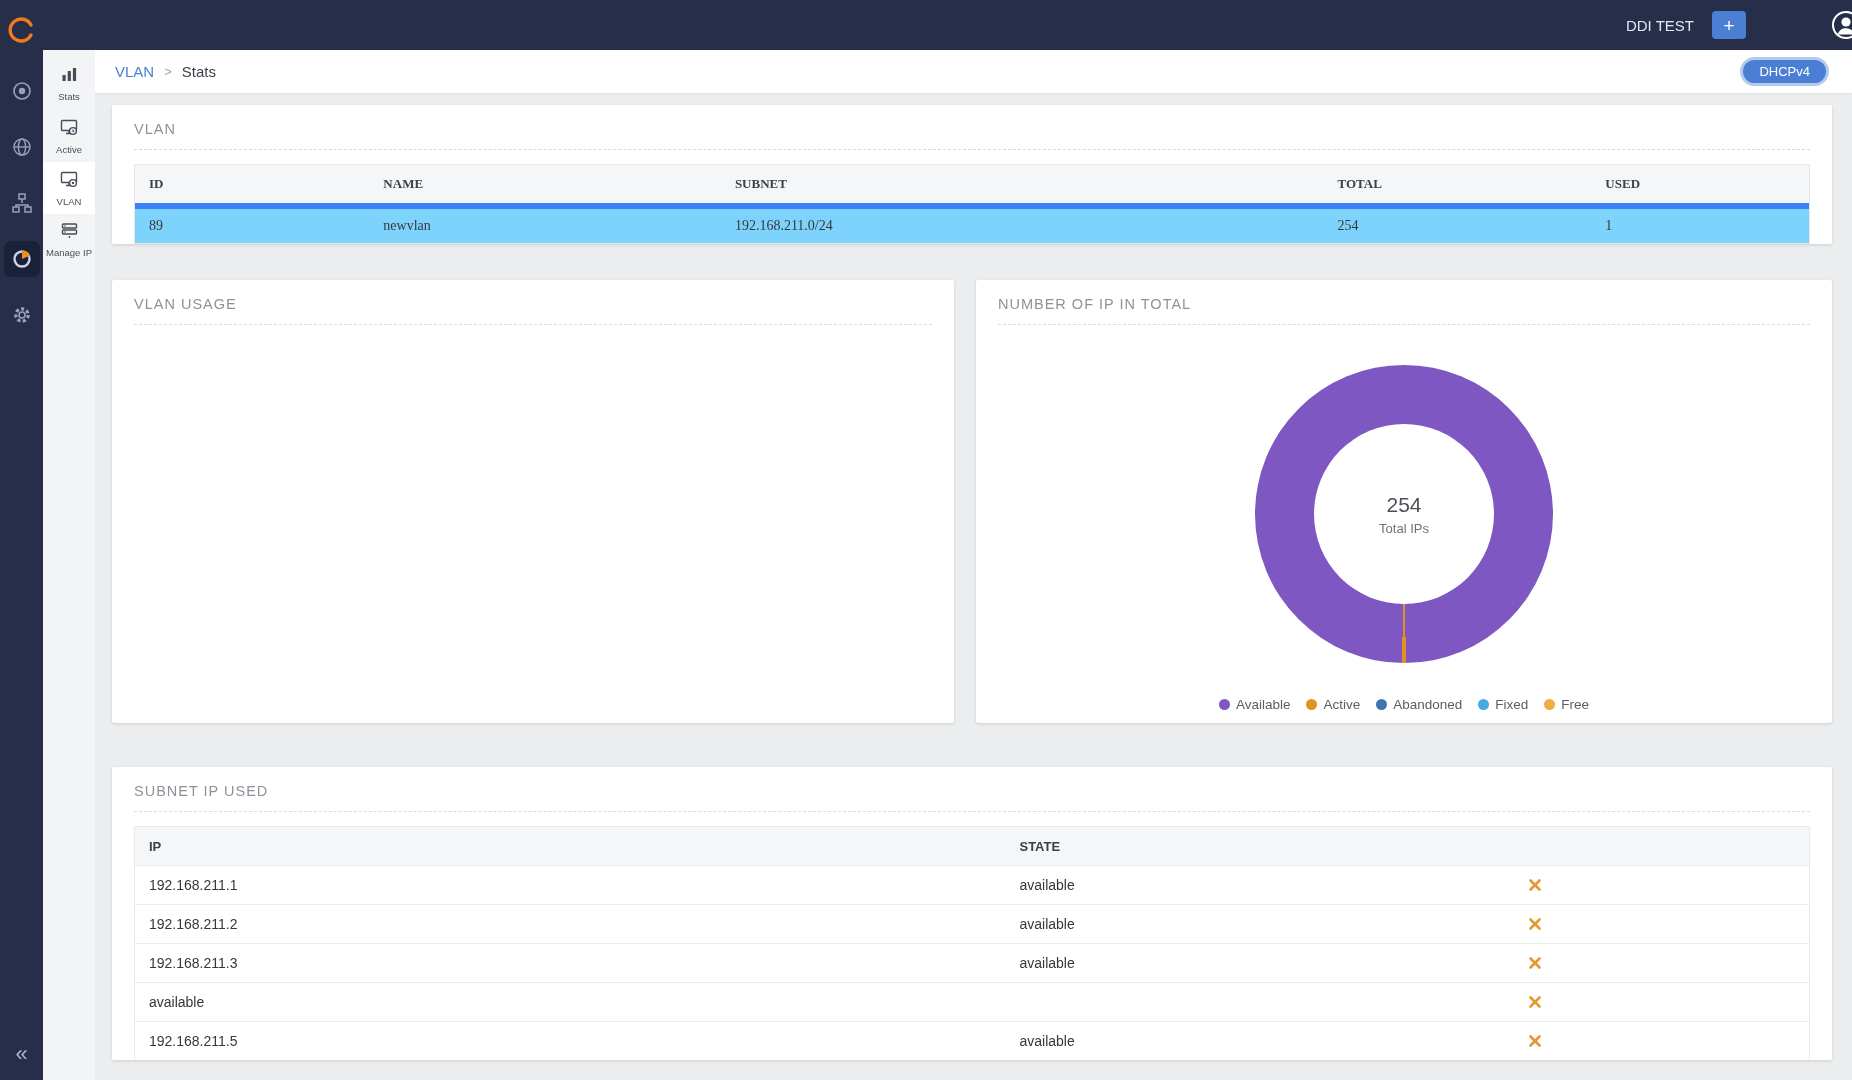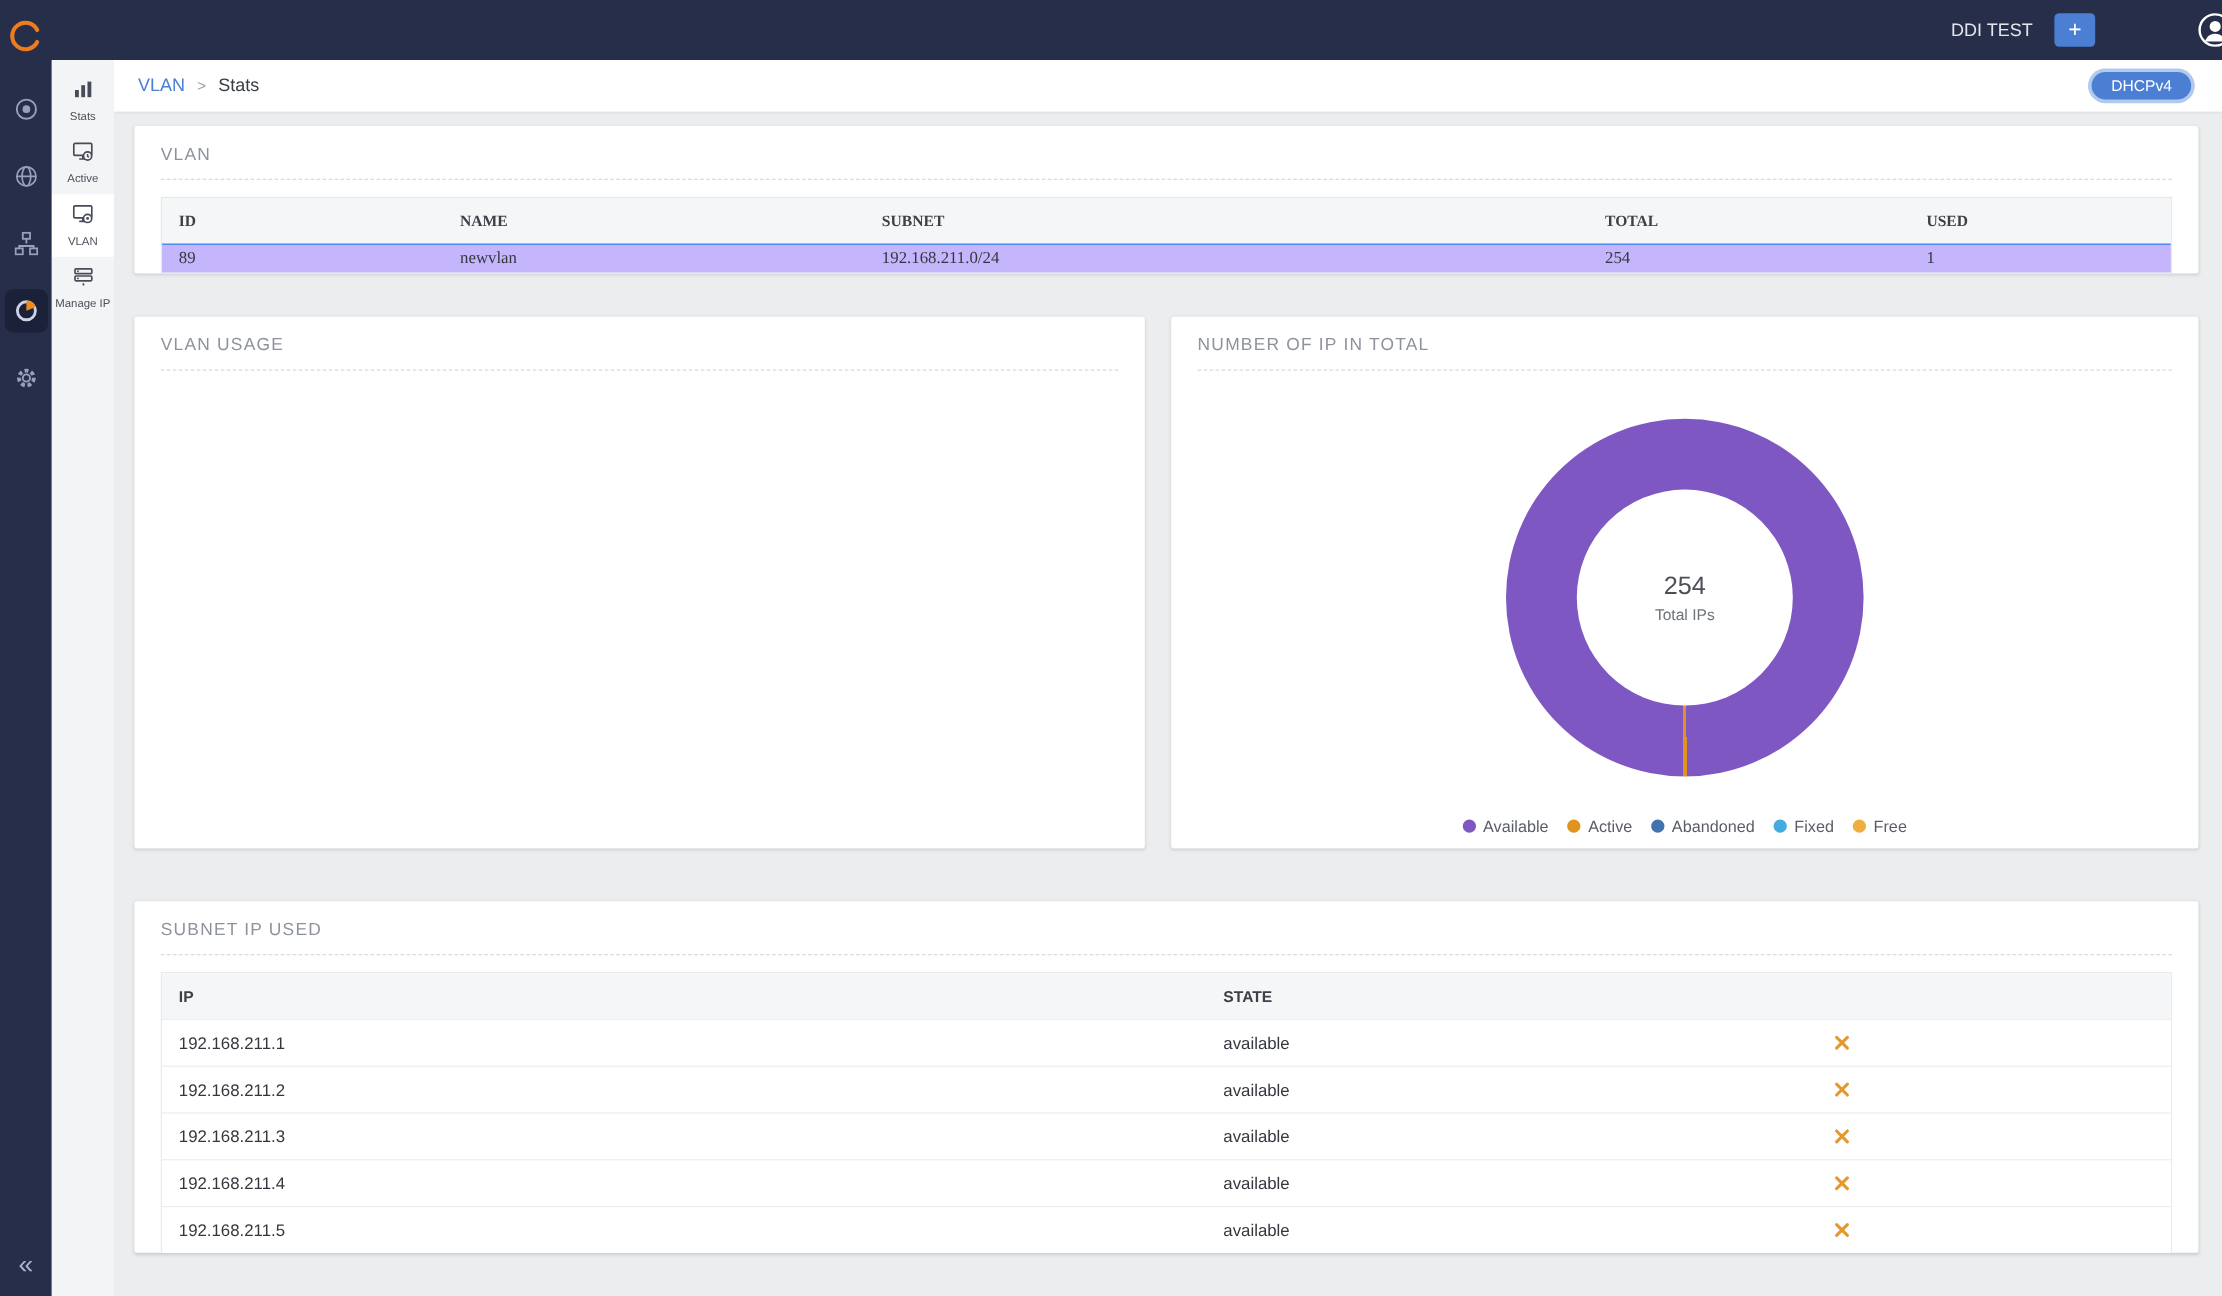--- a/index.html
+++ b/index.html
@@ -83,22 +83,22 @@
   
   #vlan-card { margin-bottom:36px; }
   .vlan-table { margin:14px 22px 22px; border:1px solid #e6e8eb;font-family:Liberation Serif, serif; }
   .t-head {
     display:grid; grid-template-columns:14% 21% 36% 16% 13%;
     background:#f5f6f8; height:38px; align-items:center;
     font-size:13px; font-weight:bold; color:#3c4047;
   }
   .t-row {
     display:grid; grid-template-columns:14% 21% 36% 16% 13%;
-    height:24px; align-items:center; font-size:14px; color:#34383e;
-    border-top:1px solid #3b82f6; cursor:pointer; background:#c4b5fd;
+    height:40px; align-items:center; font-size:14px; color:#34383e;
+    border-top:6px solid #3b82f6; cursor:pointer; background:#7dd3fc;
   }
   .t-head > span, .t-row > span { padding-left:14px; }
 
   
   .charts-row { display:flex; gap:22px; margin-bottom:44px; }
   .usage-card { width:842px; height:443px; }
   .subnet-card { flex:1; height:443px; }
 
   .gauge-wrap { position:relative; width:303px; height:303px; margin:58px auto 0; }
   .gauge-ring { width:100%; height:100%; border-radius:50%; border:17px solid #cdcdcd; }
@@ -352,21 +352,20 @@
           <span>192.168.211.3</span>
           <span>available</span>
           <span class="row-tools">
             <svg width="15" height="15" viewBox="0 0 15 15" stroke="#e3992e" stroke-width="2.6" stroke-linecap="round">
                 <line x1="3" y1="3" x2="12" y2="12"></line>
                 <line x1="12" y1="3" x2="3" y2="12"></line>
               </svg>
           </span>
         </div>
         <div class="ip-row">
-          <span>192.168.211.4</span>
           <span>available</span>
           <span class="row-tools">
             <svg width="15" height="15" viewBox="0 0 15 15" stroke="#e3992e" stroke-width="2.6" stroke-linecap="round">
                 <line x1="3" y1="3" x2="12" y2="12"></line>
                 <line x1="12" y1="3" x2="3" y2="12"></line>
               </svg>
           </span>
         </div>
         <div class="ip-row">
           <span>192.168.211.5</span>

